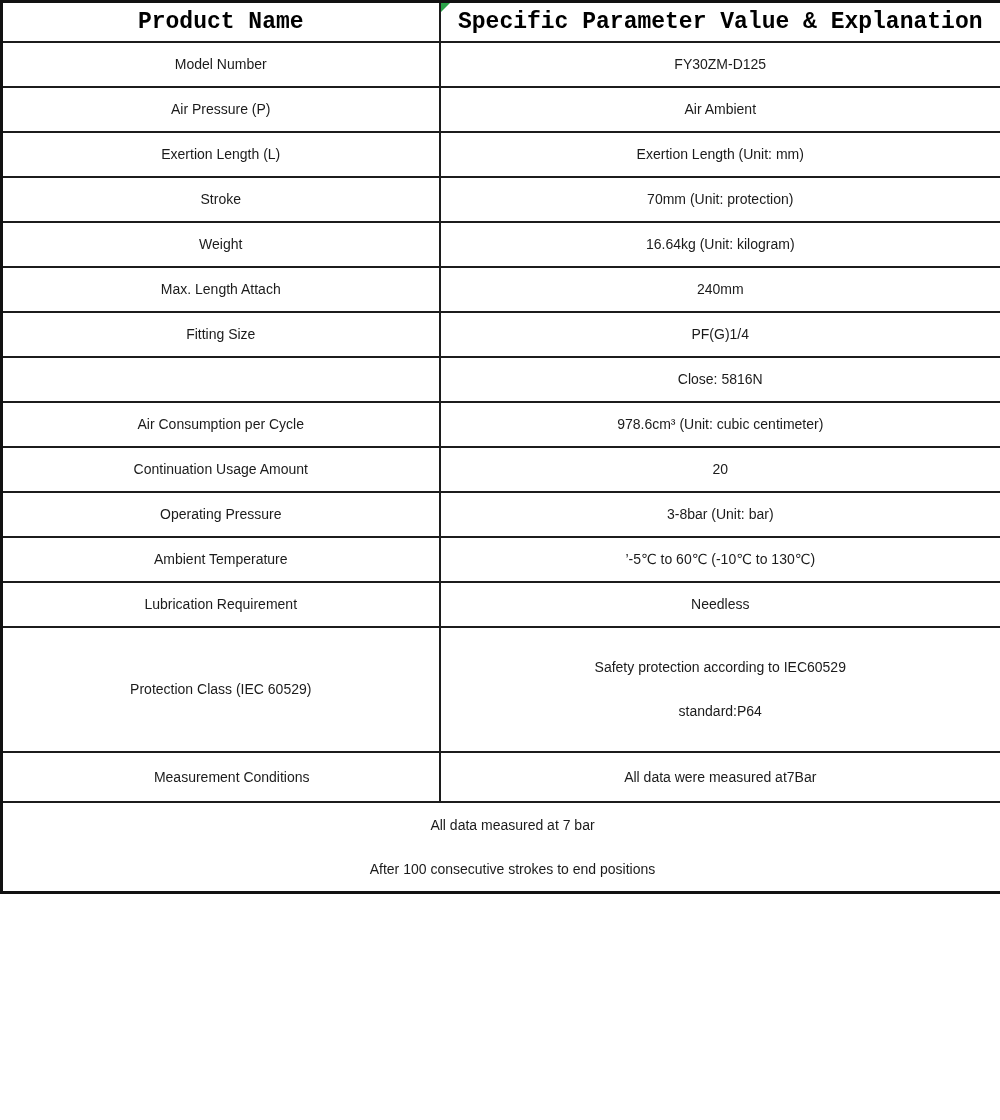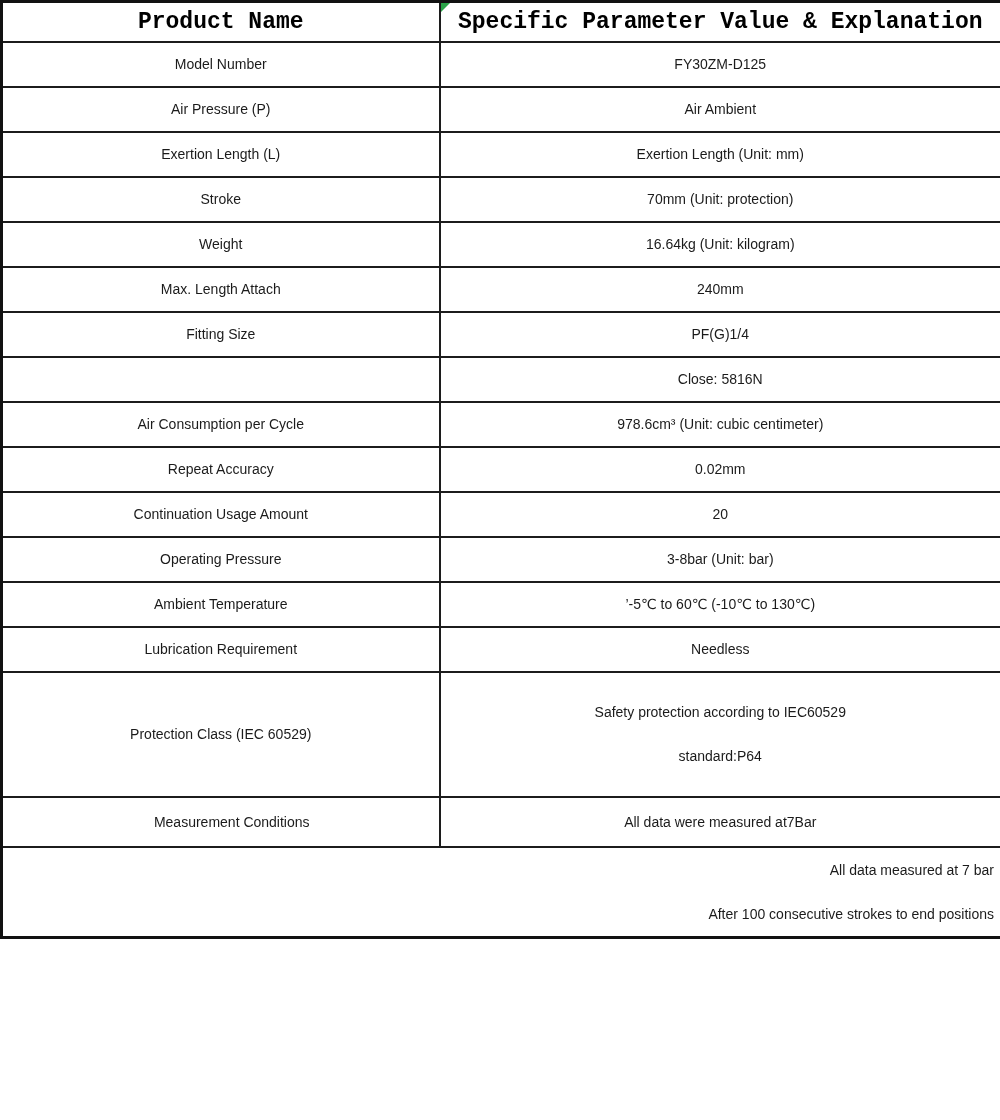--- a/index.html
+++ b/index.html
@@ -45,21 +45,21 @@
   tr.meas td { height: 50px; }
   tr.meas td.left-cell {
     text-align: center;
     padding-left: 28px;
   }
   tr.tall td.value-cell div {
     line-height: 44px;
   }
   tr.footer-row td {
     height: 84px;
-    text-align: right;
+    text-align: center;
     padding-left: 28px;
     vertical-align: middle;
   }
   tr.footer-row td div {
     line-height: 44px;
   }
   .corner-flag {
     position: absolute;
     top: 0;
     left: 0;
@@ -118,24 +118,20 @@
       </tr>
       <tr class="std">
         <td></td>
         <td>Close: 5816N</td>
       </tr>
       <tr class="std">
         <td>Air Consumption per Cycle</td>
         <td>978.6cm³ (Unit: cubic centimeter)</td>
       </tr>
       <tr class="std">
-        <td>Repeat Accuracy</td>
-        <td>0.02mm</td>
-      </tr>
-      <tr class="std">
         <td>Continuation Usage Amount</td>
         <td>20</td>
       </tr>
       <tr class="std">
         <td>Operating Pressure</td>
         <td>3-8bar (Unit: bar)</td>
       </tr>
       <tr class="std">
         <td>Ambient Temperature</td>
         <td>’-5℃ to 60℃ (-10℃ to 130℃)</td>

